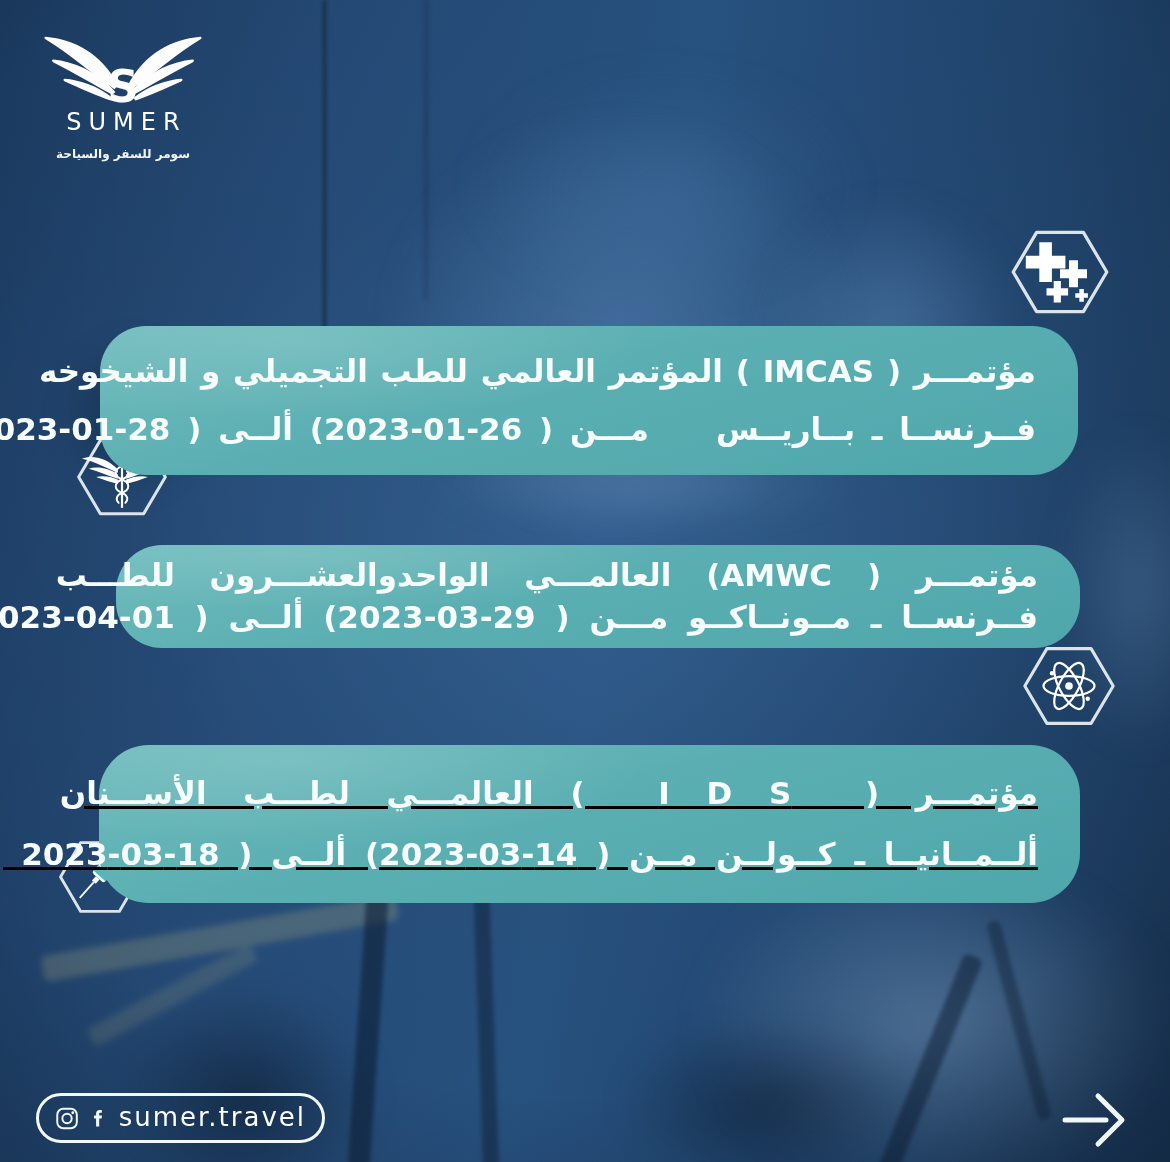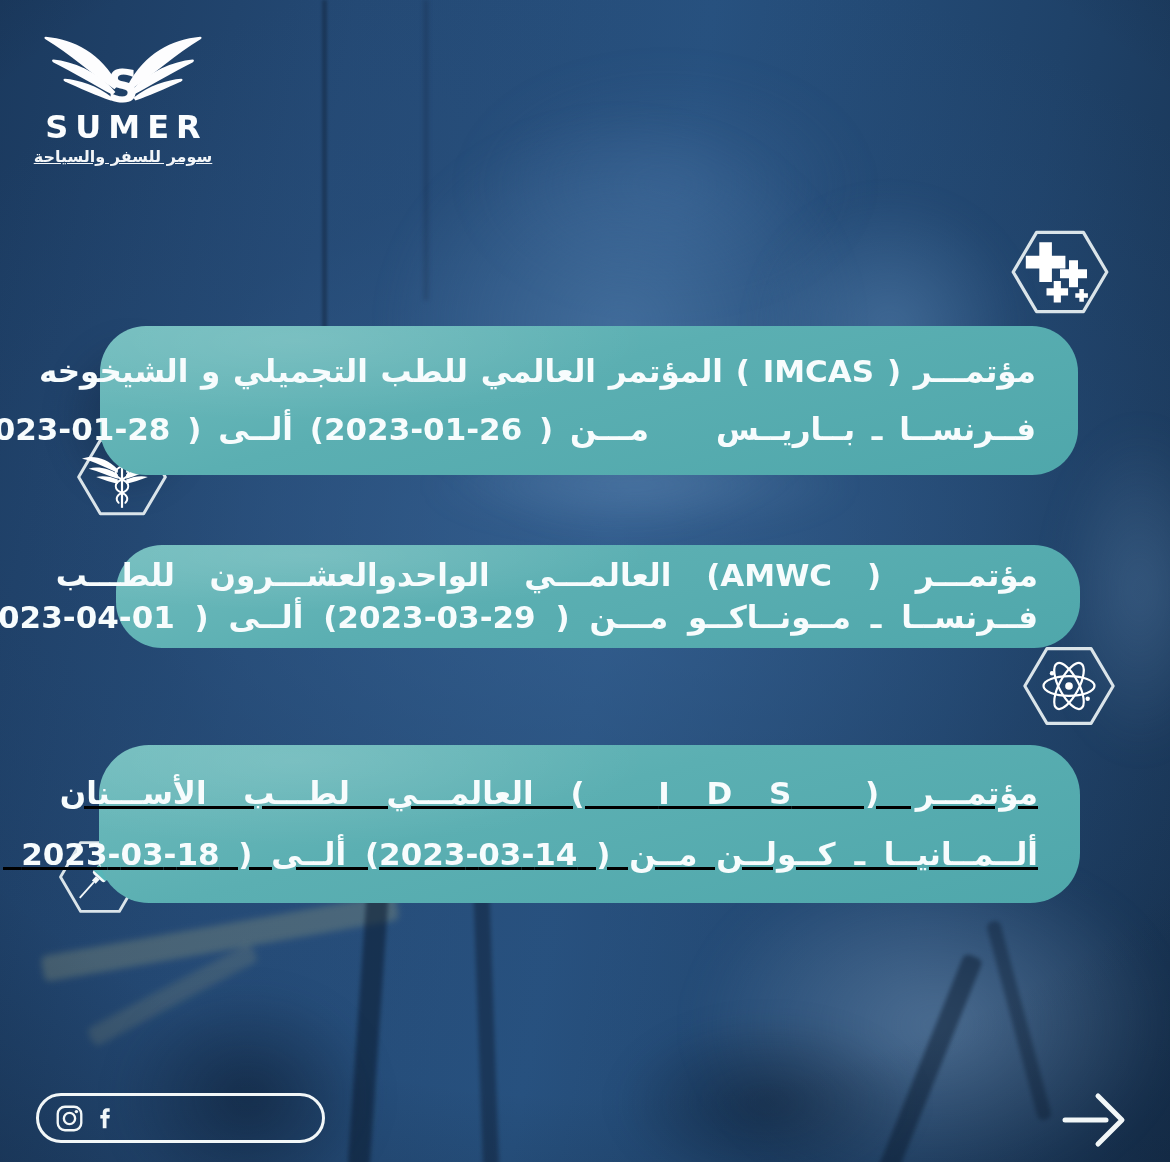--- a/index.html
+++ b/index.html
@@ -36,22 +36,22 @@
   .dark-person-bl{left:115px;top:985px;width:265px;height:225px;background:radial-gradient(closest-side,rgba(9,23,42,.55),rgba(9,23,42,0));filter:blur(14px);}
   .dark-blob-bc{left:615px;top:1015px;width:305px;height:175px;background:radial-gradient(closest-side,rgba(9,23,42,.50),rgba(9,23,42,0));filter:blur(12px);}
   .vignette{
     position:absolute;inset:0;
     background:radial-gradient(120% 95% at 50% 42%, rgba(0,0,0,0) 55%, rgba(10,24,42,.45) 86%, rgba(8,20,36,.62) 100%);
   }
 
   
   .logo{position:absolute;left:30px;top:32px;width:186px;text-align:center;color:#fbfdfe;}
   .logo svg{display:block;margin:0 auto;}
-  .brand-name{font-size:32px;font-weight:700;letter-spacing:7px;margin-top:-4px;padding-left:7px;}
-  .brand-tagline{font-size:16px;font-weight:700;margin-top:1px;opacity:.96;text-decoration:underline;}
+  .brand-name{font-size:24px;font-weight:400;letter-spacing:7px;margin-top:-4px;padding-left:7px;}
+  .brand-tagline{font-size:12px;font-weight:700;margin-top:11px;opacity:.96;}
 
   
   .hex{position:absolute;}
 
   
   .card{
     position:absolute;border-radius:46px;
     background:
       radial-gradient(60% 90% at 20% 10%, rgba(255,255,255,.12), rgba(255,255,255,0) 60%),
       linear-gradient(165deg,#70bcbd 0%,#5bafb2 42%,#4fa7ab 100%);
@@ -193,20 +193,21 @@
 
   <div class="social-pill">
     <svg width="29" height="29" viewBox="0 0 32 32">
       <rect x="3" y="3" width="26" height="26" rx="8" fill="none" stroke="#f2f7f8" stroke-width="2.6"></rect>
       <circle cx="16" cy="16" r="6.2" fill="none" stroke="#f2f7f8" stroke-width="2.6"></circle>
       <circle cx="23.6" cy="8.4" r="1.9" fill="#f2f7f8"></circle>
     </svg>
     <svg width="26" height="30" viewBox="0 0 32 32">
       <path d="M20.5 4h-3.4c-3.1 0-5.1 2-5.1 5.2v3.2H9v4.3h3v12h4.6v-12h3.6l.55-4.3h-4.15V9.9c0-1.1.45-1.6 1.75-1.6h2.15V4z" fill="#f2f7f8"></path>
     </svg>
+    <span class="social-handle">sumer.travel</span>
   </div>
 
   <svg class="arrow-btn" viewBox="0 0 66 54">
     <g stroke="#f2f7f8" stroke-width="5" stroke-linecap="round" stroke-linejoin="round" fill="none">
       <line x1="3" y1="27" x2="44" y2="27"></line>
       <polyline points="36,3 60,27 36,51"></polyline>
     </g>
   </svg>
 
 </div>

